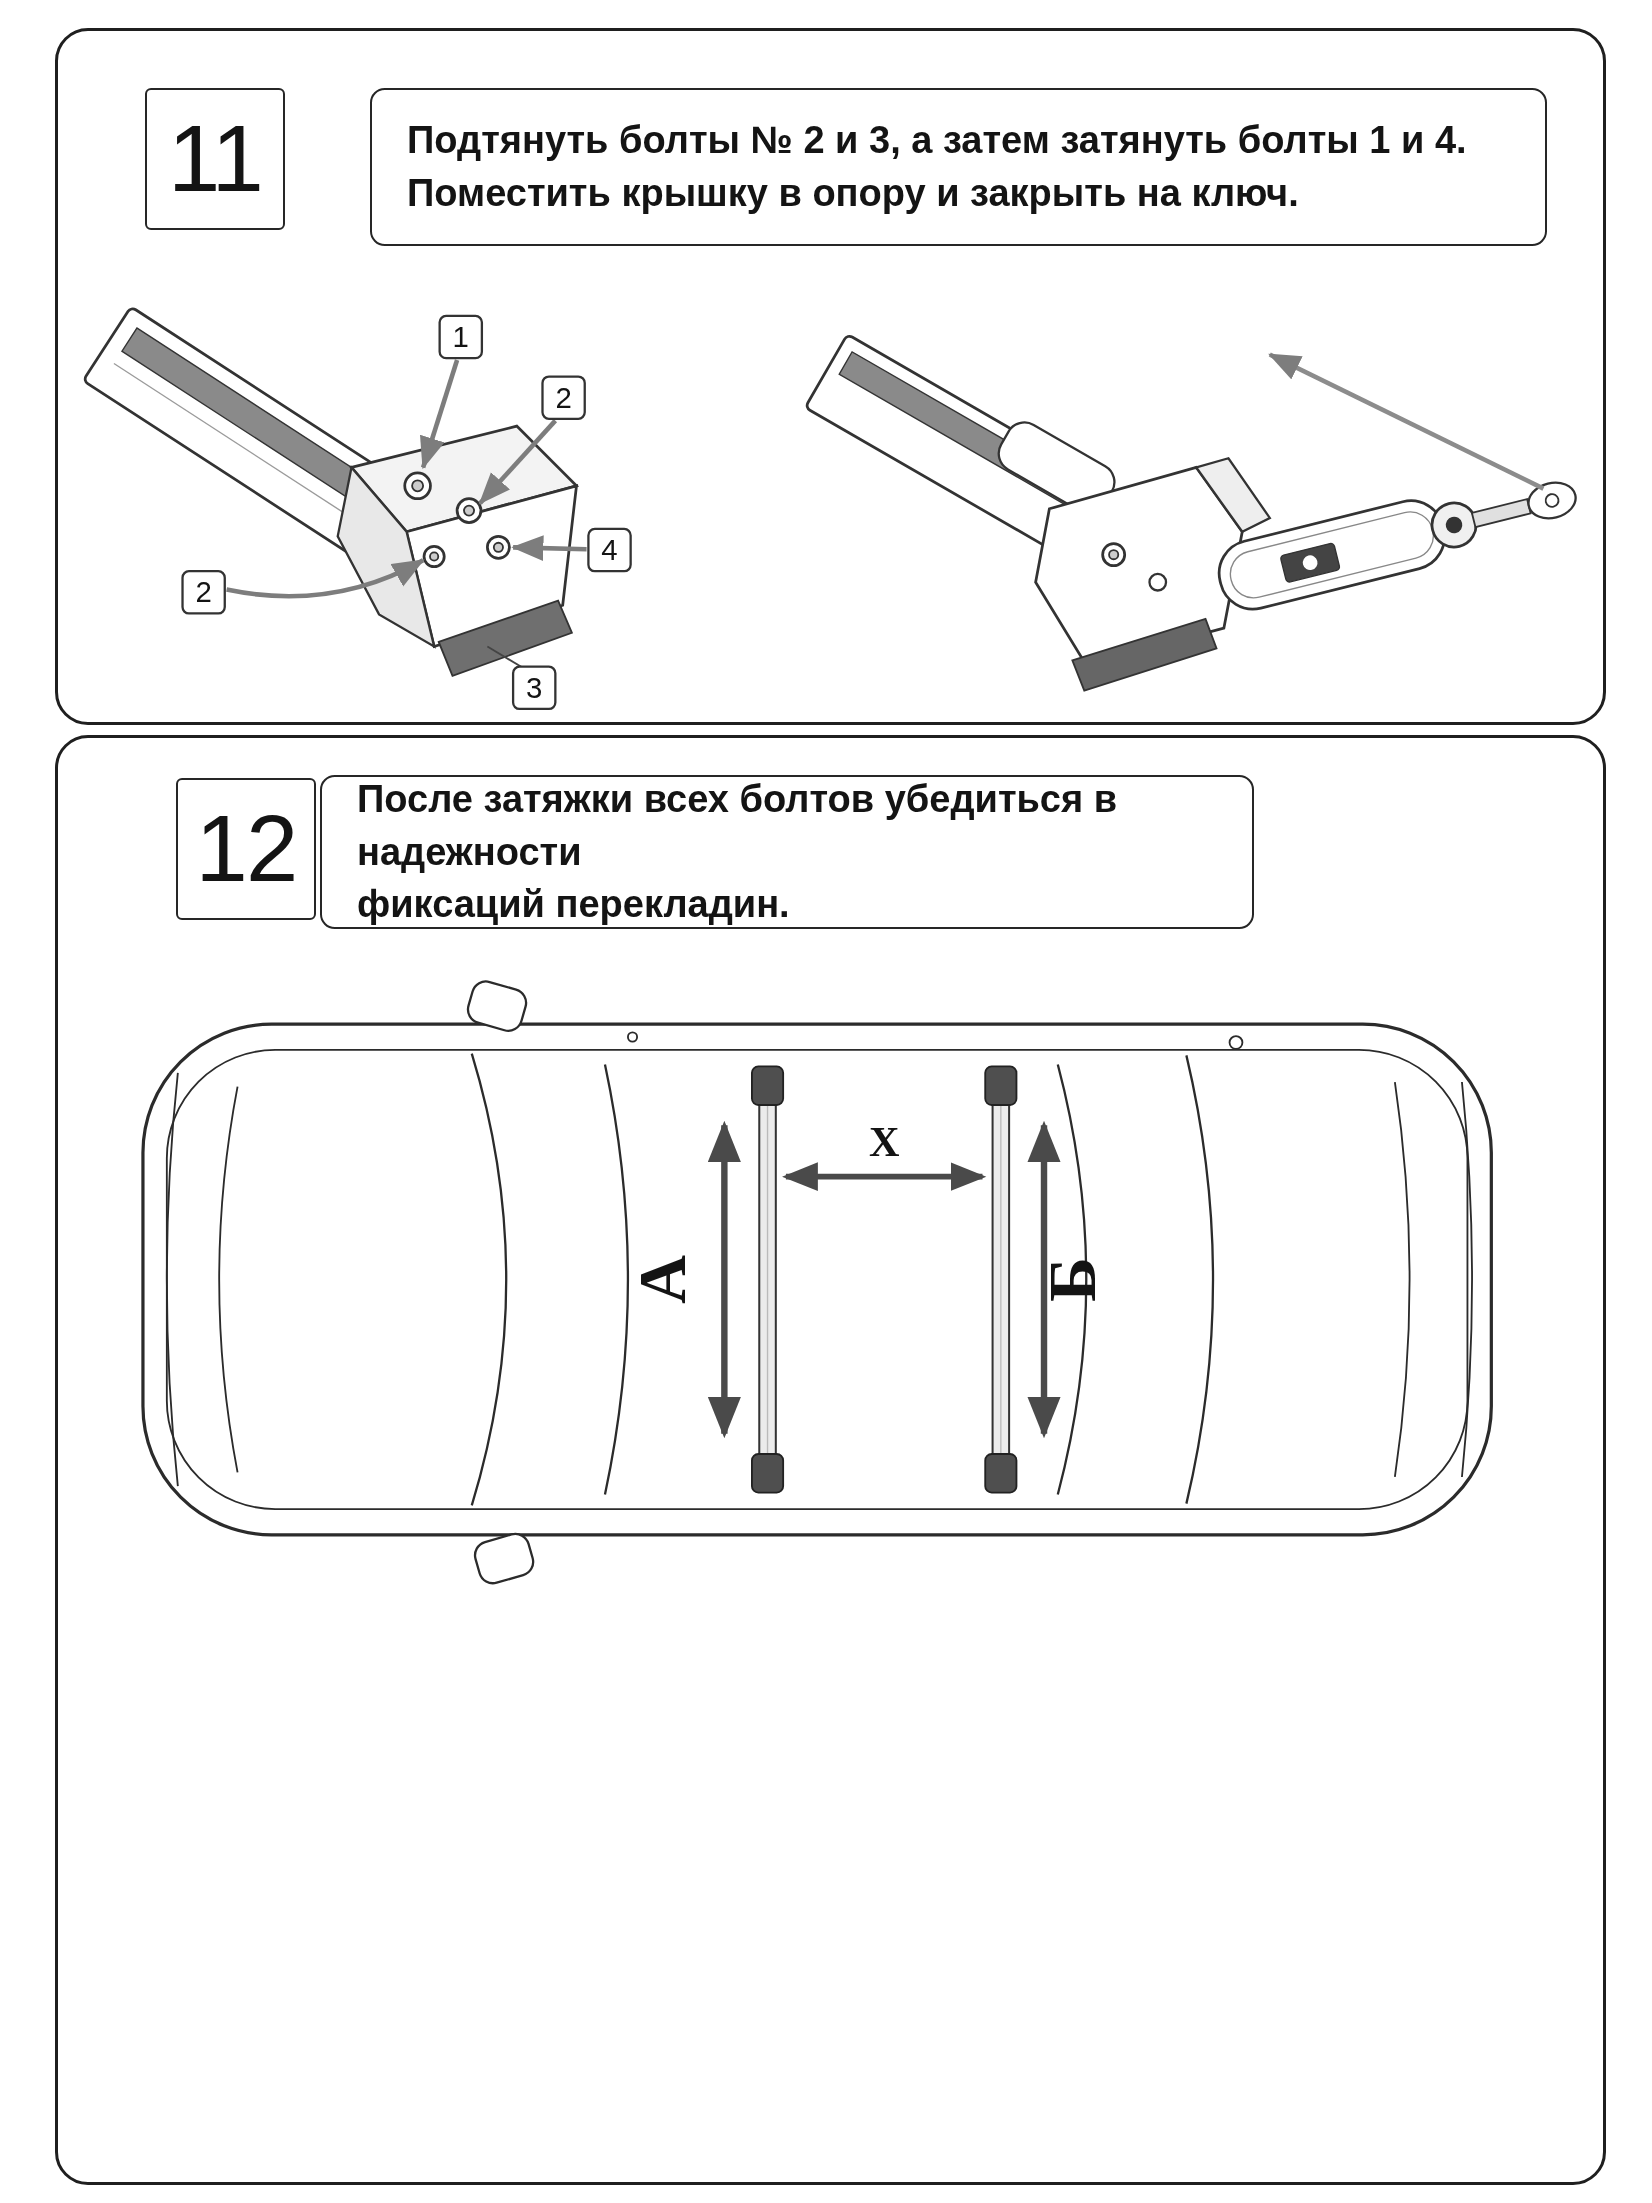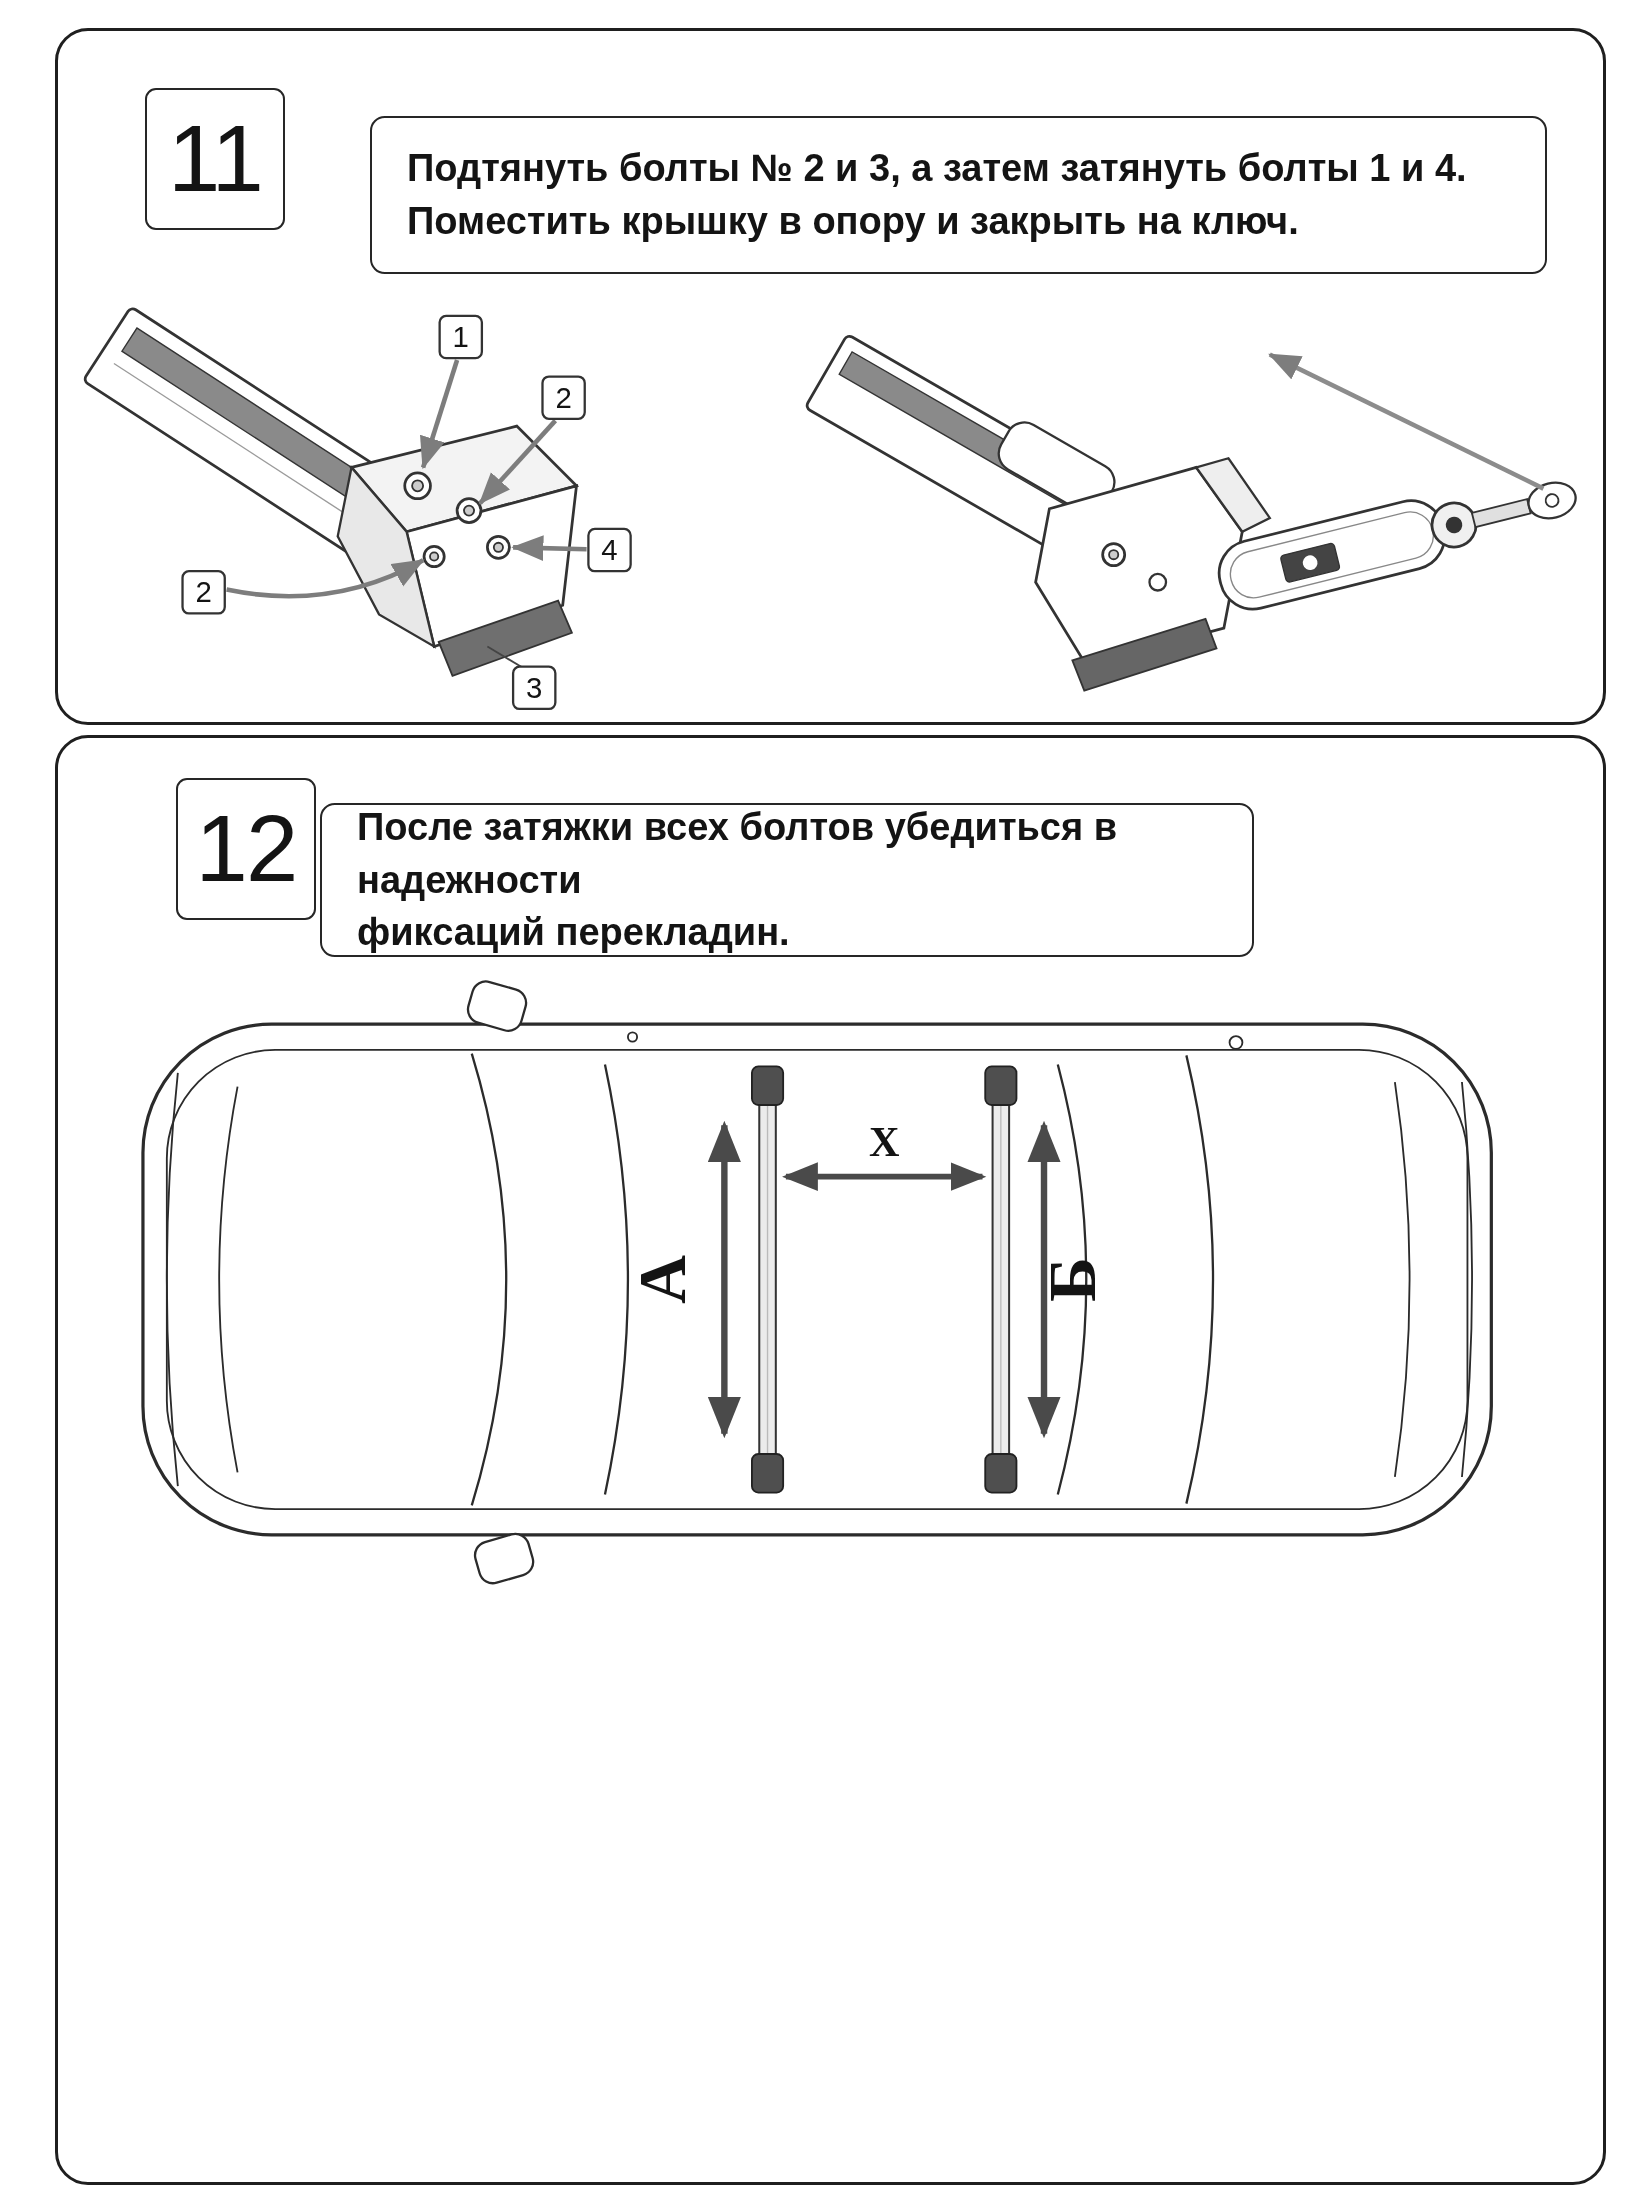--- a/index.html
+++ b/index.html
@@ -6,31 +6,31 @@
   .page{
     position:relative;width:1653px;height:2204px;background:#ffffff;overflow:hidden;
     font-family:"Liberation Sans",sans-serif;color:#1b1b1b;
   }
   .panel{
     position:absolute;background:#ffffff;border:3.2px solid #1f1f1f;border-radius:33px;
   }
   .panel-11{left:55px;top:27.5px;width:1545px;height:691px;}
   .panel-12{left:55px;top:735px;width:1545px;height:1444px;}
   .step-box{
-    position:absolute;border:2.8px solid #262626;border-radius:11px;background:#fff;
+    position:absolute;border:2.8px solid #262626;border-radius:6px;background:#fff;
     display:flex;align-items:center;justify-content:center;
     font-size:94px;font-weight:400;letter-spacing:-1.8px;color:#141414;
   }
   .step-box-11{left:87px;top:57px;width:136px;height:138px;}
   .step-box-12{left:118px;top:40px;width:136px;height:138px;justify-content:center;}
   .instr-box{
     position:absolute;border:2.8px solid #262626;border-radius:14.7px;background:#fff;
     display:flex;flex-direction:column;justify-content:center;
     padding:0 35px;box-sizing:border-box;
-    font-size:38px;font-weight:bold;line-height:1.38;color:#141414;margin-top:28px;
+    font-size:38px;font-weight:bold;line-height:1.38;color:#141414;
   }
   .instr-box-11{left:312px;top:57px;width:1177px;height:158px;}
   .instr-box-12{left:262px;top:37px;width:934px;height:154px;}
   .diagram{position:absolute;}
   .diag-11{left:18.4px;top:248px;width:1506px;height:432px;}
   .diag-12{left:27.5px;top:220px;width:1488px;height:643px;}
   svg{display:block;}
   .sans{font-family:"Liberation Sans",sans-serif;}
   .serif{font-family:"Liberation Serif",serif;}
 </style>

